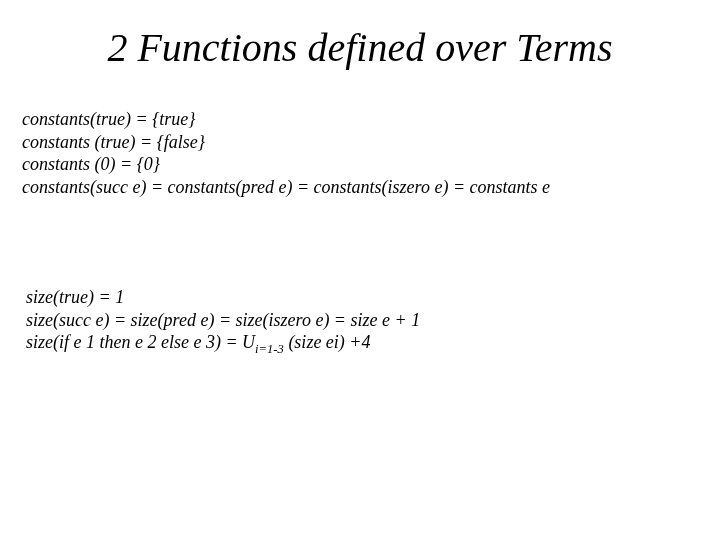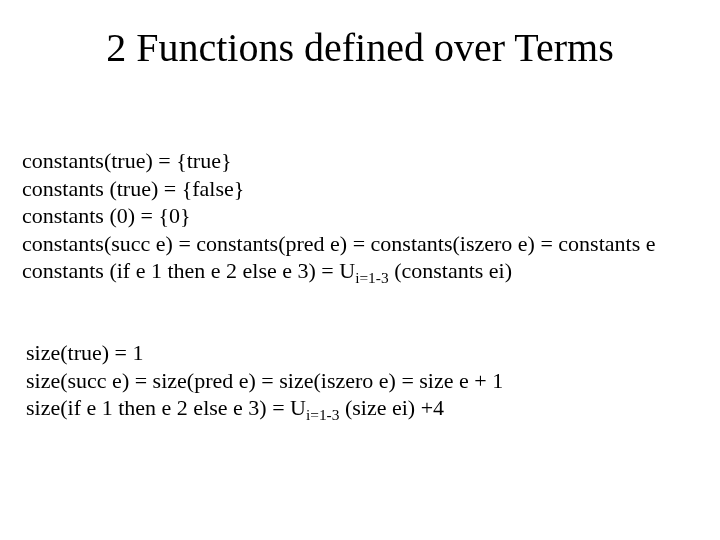--- a/index.html
+++ b/index.html
@@ -10,62 +10,59 @@
     background: #ffffff;
     font-family: "Times New Roman", Times, serif;
     color: #000000;
     overflow: hidden;
   }
   .slide {
     width: 720px;
     height: 540px;
     position: relative;
     box-sizing: border-box;
+    font-style: italic;
   }
   .title {
     position: absolute;
     top: 24px;
     left: 0;
     width: 720px;
     text-align: center;
     font-size: 40px;
     font-weight: 400;
   }
   .block {
     position: absolute;
     left: 22px;
-    font-size: 22px;
+    font-size: 18px;
     line-height: 1.25;
     white-space: nowrap;
-    margin-top: 39px;
   }
   .block .line { display: block; }
   .sub {
     font-size: 0.7em;
     vertical-align: sub;
     line-height: 0;
   }
   #block-constants { top: 108px; }
-  #block-size { top: 300px; left: 26px; }
+  #block-size { top: 286px; left: 26px; }
 </style>
 </head>
 <body>
 
 <div class="slide">
 
   <div class="title">2 Functions defined over Terms</div>
 
   <div id="block-constants" class="block">
     <span class="line">constants(true) = {true}</span>
     <span class="line">constants (true) = {false}</span>
     <span class="line">constants (0) = {0}</span>
     <span class="line">constants(succ e) = constants(pred e) = constants(iszero e) = constants e</span>
-    <span class="line">
-      <span>constants (if e 1 then e 2 else e 3) = U</span><span class="sub">i=1-3</span><span> (constants ei)</span>
-    </span>
   </div>
 
   <div id="block-size" class="block">
     <span class="line">size(true) = 1</span>
     <span class="line">size(succ e) = size(pred e) = size(iszero e) = size e + 1</span>
     <span class="line">
       <span>size(if e 1 then e 2 else e 3) = U</span><span class="sub">i=1-3</span><span> (size ei) +4</span>
     </span>
   </div>
 

